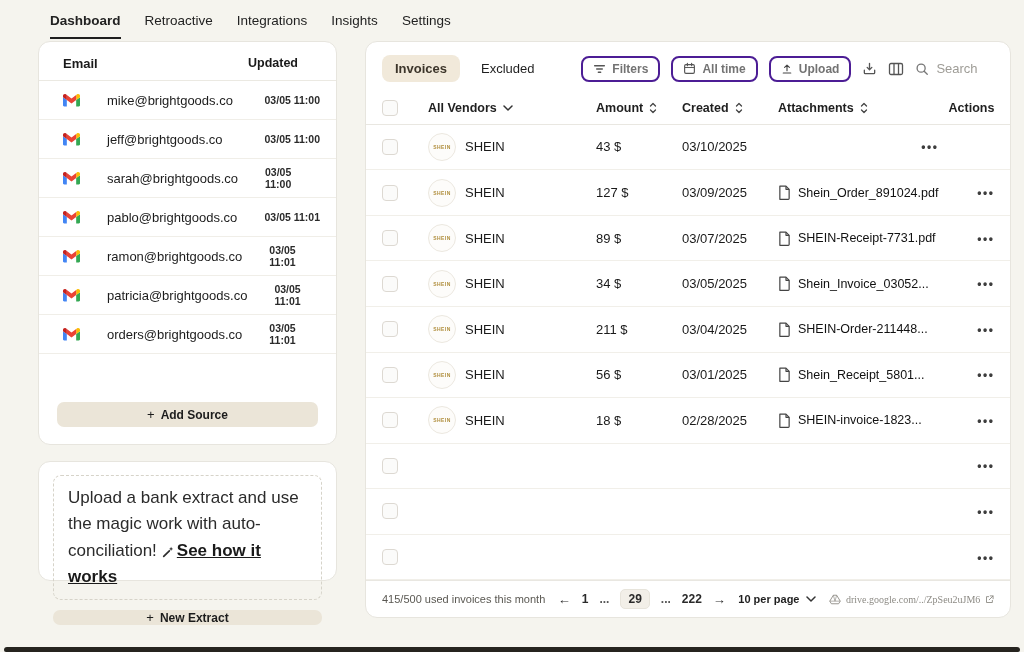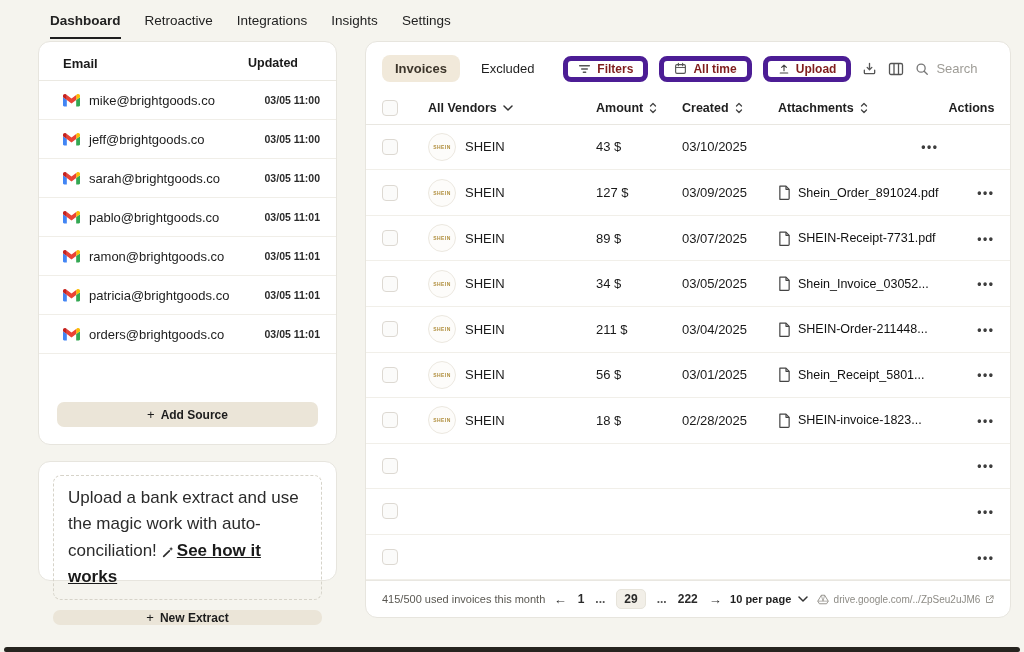--- a/index.html
+++ b/index.html
@@ -17,41 +17,41 @@
   .nav-tab.active { font-weight:700; border-bottom:2.5px solid #1f1f1f; }
   
   .layout { display:flex; gap:28px; padding:2px 42px 0 38px; align-items:flex-start; }
   .card { background:#fff; border:1px solid #e7e5de; border-radius:12px; }
   .left-col { width:299px; display:flex; flex-direction:column; gap:16px; flex:none; }
   
   .sources-card { height:404px; display:flex; flex-direction:column; }
   .src-header { display:flex; justify-content:space-between; padding:14px 16px 9px 24px; border-bottom:1px solid #ebe9e2; }
   .src-header span { font-size:13px; font-weight:700; }
   .src-header .updated-h { font-size:12.5px; margin-right:22px; }
-  .src-row { display:flex; align-items:center; gap:9px; height:39px; padding:0 16px 0 24px; border-bottom:1px solid #f0eee8; cursor:pointer; }
+  .src-row { display:flex; align-items:center; gap:27px; height:39px; padding:0 16px 0 24px; border-bottom:1px solid #f0eee8; cursor:pointer; }
   .src-row .email { flex:1; font-size:13px; font-weight:500; color:#1c1c1c; }
   .src-row .updated { font-size:10.5px; font-weight:600; color:#2a2a2a; }
   .src-actions { margin-top:auto; display:flex; gap:8px; padding:0 18px 17px; }
   .btn-beige { background:#ebe5d8; border:none; border-radius:7px; height:25px; display:flex; align-items:center; justify-content:center; gap:6px; font-family:inherit; font-size:12px; font-weight:700; color:#1c1c1c; cursor:pointer; }
   .src-actions .btn-beige { flex:1; }
   .plus-glyph { font-size:13px; font-weight:500; }
   
   .extract-card { height:120px; padding:13px 14px 14px; display:flex; flex-direction:column; }
   .dashed-box { border:1.5px dashed #d6d3c9; border-radius:8px; padding:9px 14px; text-align:left; font-size:17px; line-height:1.55; color:#2b2b2b; }
   .dashed-box a { color:#1a1a1a; font-weight:600; }
   .wand { display:inline-block; vertical-align:-2px; margin:0 3px 0 5px; }
   .extract-card .btn-beige { margin-top:10px; height:26px; }
   
   .invoices-card { flex:1; height:577px; display:flex; flex-direction:column; }
   .inv-toolbar { display:flex; justify-content:space-between; align-items:center; padding:13px 16px 10px; }
   .inv-tabs { display:flex; gap:8px; align-items:center; }
   .inv-tab { font-size:13px; padding:6px 13px; border-radius:8px; color:#1f1f1f; cursor:pointer; }
   .inv-tab.active { background:#f1e9da; font-weight:600; color:#3c352a; }
   .inv-controls { display:flex; align-items:center; gap:11px; }
-  .btn-outline { display:flex; align-items:center; gap:6px; background:#fff; border:5px solid #4c1d95; border-radius:8px; height:26px; padding:0 10px; font-family:inherit; font-size:12px; font-weight:600; color:#7f1d1d; cursor:pointer; }
+  .btn-outline { display:flex; align-items:center; gap:6px; background:#fff; border:2px solid #4c1d95; border-radius:8px; height:26px; padding:0 10px; font-family:inherit; font-size:12px; font-weight:600; color:#737373; cursor:pointer; }
   .icon-btn { display:flex; align-items:center; cursor:pointer; }
   .searchbox { display:flex; align-items:center; gap:7px; }
   .searchbox input { border:none; background:transparent; outline:none; font-family:inherit; font-size:13px; width:58px; color:#333; }
   .searchbox input::placeholder { color:#9e9c96; }
   
   .thead, .trow { display:grid; grid-template-columns:46px 168px 86px 96px 1fr 56px; align-items:center; padding:0 16px; }
   .thead { height:33px; border-bottom:1px solid #e9e7e1; font-size:12.5px; font-weight:600; color:#1f1f1f; }
   .th-inner { display:flex; align-items:center; gap:6px; }
   .trow { height:46px; border-bottom:1px solid #f1efe9; font-size:13px; }
   .checkbox { width:16px; height:16px; border:1.5px solid #ddd9d2; border-radius:4px; background:#fbfbfa; cursor:pointer; }
@@ -64,21 +64,21 @@
   .dots { font-size:12px; font-weight:700; letter-spacing:1.5px; color:#3d3d3d; cursor:pointer; }
   
   .inv-footer { margin-top:auto; border-top:1px solid #e9e7e1; height:37px; display:flex; align-items:center; justify-content:space-between; padding:0 16px; }
   .usage { font-size:11px; color:#5a5852; }
   .pagination { display:flex; align-items:center; gap:11px; font-size:12px; font-weight:600; color:#2a2a2a; }
   .page-arrow { font-size:13px; font-weight:400; color:#2a2a2a; cursor:pointer; }
   .page-num { cursor:pointer; }
   .page-num.current { background:#f2efe8; border:1px solid #e7e4db; border-radius:5px; padding:2px 7px; }
   .page-ellipsis { color:#555; }
   .perpage { display:flex; align-items:center; gap:7px; font-size:11px; font-weight:600; color:#1f1f1f; cursor:pointer; }
-  .drive-link { display:flex; align-items:center; gap:5px; font-size:10px; color:#8d8b85; cursor:pointer; }
+  .drive-link { display:flex; align-items:center; gap:5px; font-size:10px; color:#8d8b85; cursor:pointer;font-family:Liberation Serif, serif; }
   .bottom-edge { position:absolute; left:4px; right:4px; bottom:0; height:5px; background:#26241f; border-radius:6px 6px 4px 4px; }
   svg { display:block; }
 </style>
 </head>
 <body>
 
 <nav class="topnav">
   <div class="nav-tab active">Dashboard</div>
   <div class="nav-tab">Retroactive</div>
   <div class="nav-tab">Integrations</div>

